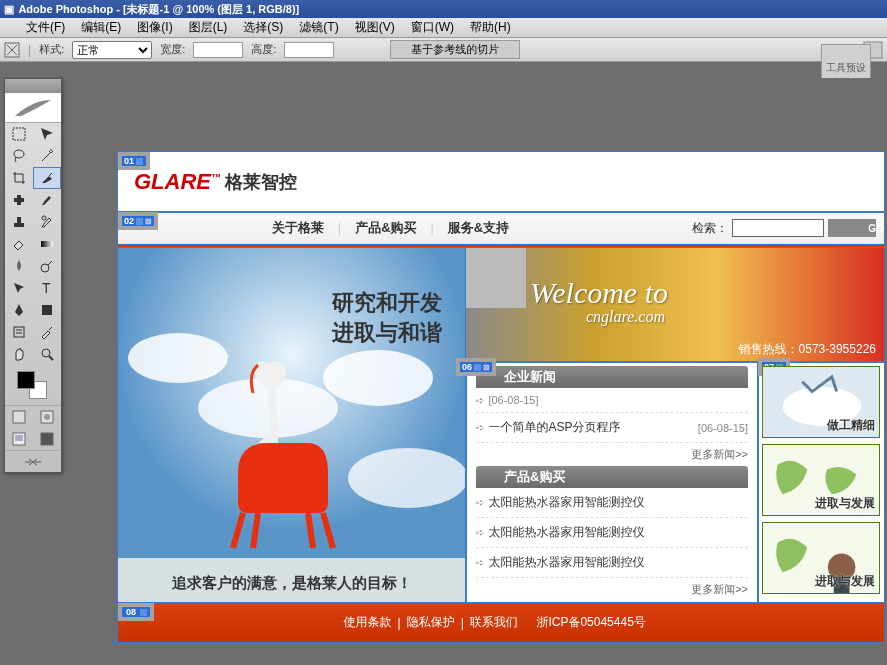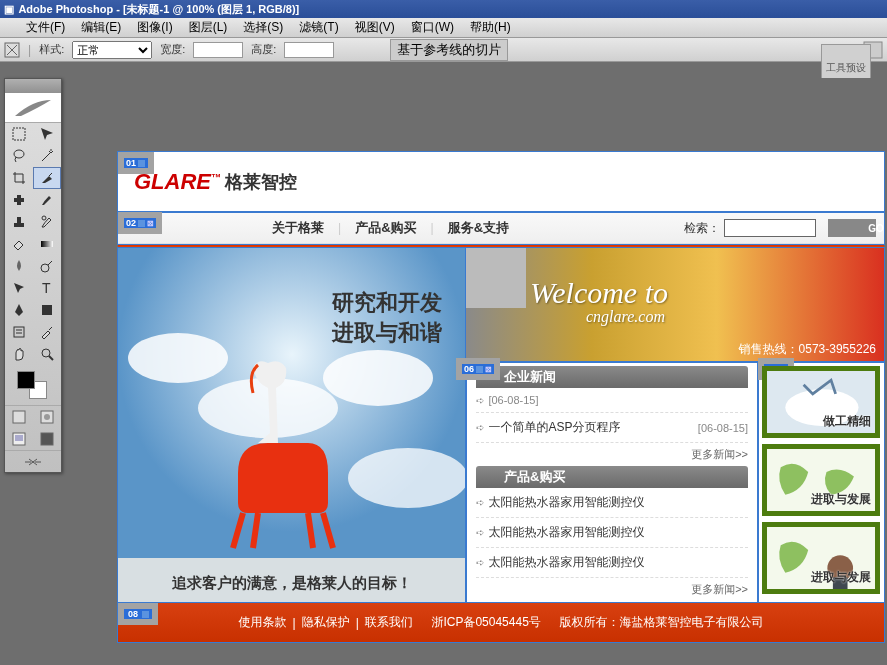--- a/index.html
+++ b/index.html
@@ -5,49 +5,49 @@
 * { margin: 0; padding: 0; box-sizing: border-box; font-family: "Microsoft YaHei", Arial, sans-serif; }
 body { width: 887px; height: 665px; background: #6e6e6e; overflow: hidden; font-size: 12px; position: relative; }
 .titlebar { height: 18px; background: linear-gradient(#3a5ea8,#2a4e98); color: #fff; display: flex; align-items: center; padding: 0 4px; font-size: 11px; font-weight: bold; }
 .titlebar .icon { margin-right: 4px; }
 .menubar { height: 20px; background: linear-gradient(#e8e8e8,#d0d0d0); display: flex; align-items: center; padding: 0 20px; gap: 4px; border-bottom: 1px solid #999; }
 .menubar span { padding: 2px 6px; font-size: 12px; color: #000; cursor: default; }
 .optbar { height: 24px; background: linear-gradient(#e8e8e8,#d0d0d0); display: flex; align-items: center; padding: 0 4px; gap: 8px; border-bottom: 1px solid #999; }
 .optbar .lbl { font-size: 11px; color: #333; }
 .optbar select { font-size: 11px; height: 18px; width: 80px; }
 .optbar input { font-size: 11px; height: 16px; width: 50px; background: #fff; border: 1px solid #999; }
-.optbar .chip { background: #ccc; border: 1px solid #999; padding: 1px 6px; font-size: 13px; }
+.optbar .chip { background: #ccc; border: 1px solid #999; padding: 1px 20px; font-size: 11px; }
 .optbar .gear { width: 16px; height: 16px; }
 .panel-label { position: absolute; right: 16px; top: 44px; background: #d0d0d0; border: 1px solid #999; padding: 16px 4px; font-size: 10px; color: #555; }
 .toolbox { position: absolute; left: 4px; top: 78px; width: 58px; background: linear-gradient(#e0e0e0,#c0c0c0); border: 1px solid #555; box-shadow: 1px 1px 3px rgba(0,0,0,.4); }
 .toolbox .titlebar2 { height: 14px; background: linear-gradient(#b0b0b0,#909090); }
 .toolbox .featherrow { height: 30px; background: #fff; border-bottom: 1px solid #aaa; display:flex; align-items:center; justify-content:center; }
 .toolbox .grid { display: grid; grid-template-columns: 1fr 1fr; }
 .toolbox .tool { width: 28px; height: 22px; display: flex; align-items: center; justify-content: center; border: 1px solid transparent; }
 .toolbox .tool svg { width: 16px; height: 16px; }
 .toolbox .swatches { height: 40px; display: flex; align-items: center; justify-content: center; position: relative; }
 .toolbox .fg { width: 18px; height: 18px; background: #000; border: 1px solid #888; position: absolute; left: 12px; top: 6px; }
 .toolbox .bg { width: 18px; height: 18px; background: #fff; border: 1px solid #888; position: absolute; left: 24px; top: 16px; }
 .toolbox .modes { display: grid; grid-template-columns: 1fr 1fr; border-top: 1px solid #aaa; }
 .toolbox .mode { height: 22px; display: flex; align-items: center; justify-content: center; }
 .canvas-wrap { position: absolute; left: 72px; top: 78px; right: 0; bottom: 0; background: #6e6e6e; overflow: hidden; }
 .doc { position: absolute; left: 46px; top: 74px; width: 766px; background: #fff; }
-.slice-tag { position: absolute; background: #2a6dd8; color: #fff; font-size: 9px; padding: 0 2px; border: 6px solid #a3a3a3; font-weight: bold; }
+.slice-tag { position: absolute; background: #2a6dd8; color: #fff; font-size: 9px; padding: 0 2px; border: 4px solid #a3a3a3; font-weight: bold; }
 .slice-sym { display: inline-block; width: 9px; height: 9px; background: #5b93df; margin-left: 1px; border: 1px solid #2a6dd8; vertical-align: middle; }
 .header { height: 60px; display: flex; align-items: center; padding-left: 16px; }
 .logo { font-family: Georgia, serif; font-size: 22px; font-weight: bold; font-style: italic; color: #c00; }
 .logo sup { font-size: 10px; }
 .logo-cn { font-size: 18px; font-weight: bold; color: #333; margin-left: 4px; }
 .navbar { height: 32px; border-top: 1px solid #ccc; border-bottom: 1px solid #e0e0e0; background: linear-gradient(#f9f9f9,#efefef); display: flex; align-items: center; padding-left: 140px; gap: 0; }
 .navbar .nav { font-size: 13px; font-weight: bold; color: #333; padding: 0 14px; }
 .navbar .sep { color: #ccc; }
 .navbar .spacer { flex: 1; }
 .navbar .srch-lbl { font-size: 12px; color: #333; margin-right: 4px; }
 .navbar input { width: 92px; height: 18px; border: 1px solid #666; }
-.navbar .go { width: 22px; height: 18px; background: #888; color: #fff; font-size: 10px; font-weight: bold; display: inline-flex; align-items:center; justify-content:center; margin: 0 8px 0 12px; padding-left: 48px; }
+.navbar .go { width: 22px; height: 18px; background: #888; color: #fff; font-size: 10px; font-weight: bold; display: inline-flex; align-items:center; justify-content:center; margin: 0 8px 0 4px; padding-left: 48px; }
 .body-row { display: flex; }
 .left-col { width: 348px; height: 355px; position: relative; background: linear-gradient(#6aa5d8 0%, #9ac8e8 40%, #d8e8f0 100%); }
 .cloud-img { position: absolute; inset: 0; overflow: hidden; }
 .chair { position: absolute; left: 80px; bottom: 50px; width: 160px; height: 200px; }
 .tagline1 { position: absolute; right: 24px; top: 40px; font-size: 22px; font-weight: bold; color: #333; }
 .tagline2 { position: absolute; right: 24px; top: 70px; font-size: 22px; font-weight: bold; color: #333; }
 .tagline3 { position: absolute; left: 0; right: 0; bottom: 10px; text-align: center; font-size: 15px; font-weight: bold; color: #333; }
 .right-col { flex: 1; display: flex; flex-direction: column; }
 .welcome-banner { height: 114px; background: linear-gradient(90deg, #8a8a8a 0%, #c9a030 30%, #f0c050 60%, #d93020 100%); position: relative; color: #fff; padding-left: 32px; }
 .welcome-banner .tile { position: absolute; left: 0; top: 0; width: 60px; height: 60px; background: #bbb; }
@@ -56,21 +56,21 @@
 .hotline { position: absolute; right: 8px; bottom: 4px; font-size: 12px; color: #fff; }
 .columns { flex: 1; display: flex; }
 .news-col { flex: 1; padding: 4px 10px 0 10px; }
 .sidebar-col { width: 126px; padding: 4px 0 0 0; }
 .section-head { height: 22px; background: linear-gradient(#8a8a8a,#6a6a6a); color: #fff; font-weight: bold; font-size: 13px; display: flex; align-items: center; padding-left: 28px; border-radius: 3px 3px 0 0; }
 .news-item { display: flex; align-items: center; padding: 6px 0; border-bottom: 1px dashed #ddd; }
 .news-item .arr { color: #888; margin-right: 4px; font-size: 10px; }
 .news-item .ntxt { flex: 1; color: #333; font-size: 12px; }
 .news-item .ndate { color: #888; font-size: 11px; }
 .more { text-align: right; padding: 4px 0; color: #666; font-size: 11px; }
-.side-card { width: 118px; height: 72px; margin: 0 auto 6px auto; border: 5px solid #4d7c0f; position: relative; background: #f0f8e8; overflow: hidden; }
+.side-card { width: 118px; height: 72px; margin: 0 auto 6px auto; border: 1px solid #4d7c0f; position: relative; background: #f0f8e8; overflow: hidden; }
 .side-card .thumb { position: absolute; inset: 0; }
 .side-card .cap { position: absolute; right: 4px; bottom: 3px; font-size: 12px; font-weight: bold; color: #333; text-shadow: 0 0 2px #fff; }
 .footer { height: 39px; background: linear-gradient(#d84010,#c83000); color: #fff; font-size: 12px; display: flex; align-items: center; justify-content: center; gap: 2px; }
 .footer span { padding: 0 2px; }
 .slice-border { outline: 1px solid #3a7ad0; }
 </style>
 </head>
 <body>
 
 <div class="titlebar">
@@ -412,17 +412,16 @@
     <div class="footer slice-border" style="position:relative">
       <div class="slice-tag" style="left:0;top:0"><span>08</span><span class="slice-sym"></span></div>
       <span>使用条款</span>
       <span> | </span>
       <span>隐私保护</span>
       <span> | </span>
       <span>联系我们</span>
       <span>&nbsp;&nbsp;</span>
       <span>浙ICP备05045445号</span>
       <span>&nbsp;&nbsp;</span>
-      <span>版权所有：海盐格莱智控电子有限公司</span>
     </div>
 
   </div>
 </div>
 
 </body></html>

